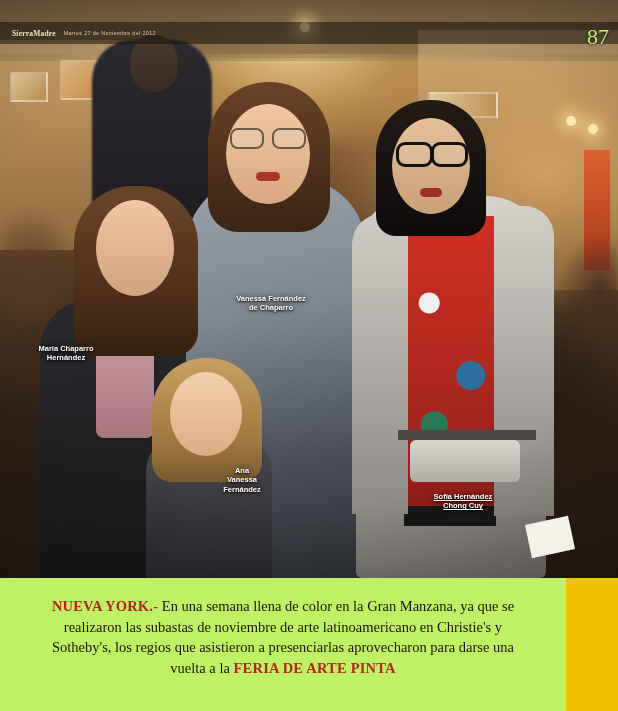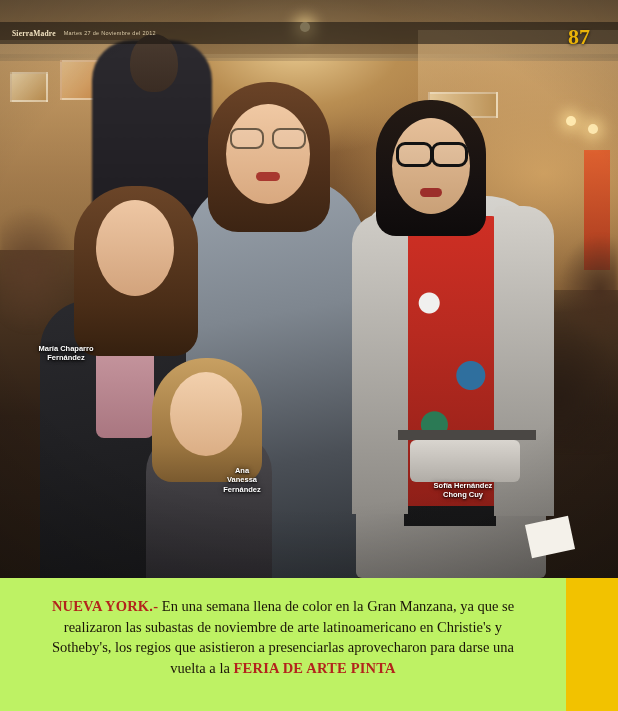--- a/index.html
+++ b/index.html
@@ -259,45 +259,45 @@
     letter-spacing: .2px;
   }
   .masthead-date {
     font-family: "Liberation Sans", sans-serif;
     font-size: 5.5px;
     color: #d9c9a6;
     margin-left: 8px;
     letter-spacing: .3px;
   }
   .folio {
-    position: absolute; right: 28px; top: 24px;
+    position: absolute; right: 9px; top: 24px;
     font-family: "Liberation Serif", serif;
-    font-weight: bold;
+    font-weight: normal;
     font-size: 22px;
-    color: #eab308;
+    color: #bef264;
     text-shadow: 0 1px 3px rgba(0,0,0,.7);
   }
 
   
   .name-tag {
     position: absolute;
     font-family: "Liberation Sans", sans-serif;
     font-weight: bold;
     font-size: 7.5px;
     line-height: 1.25;
     color: #ffffff;
     text-align: center;
     text-shadow: 0 1px 2px rgba(0,0,0,.95), 0 0 5px rgba(0,0,0,.8);
     z-index: 8;
     white-space: pre-line;
   }
   .tag-maria  { left: 18px;  top: 344px; width: 96px; }
   .tag-vanessa{ left: 216px; top: 294px; width: 110px; }
   .tag-ana    { left: 198px; top: 466px; width: 88px; }
-  .tag-sofia  { left: 408px; top: 481px; width: 110px; }
+  .tag-sofia  { left: 408px; top: 492px; width: 110px; text-decoration: underline; }
 
   
   .footer {
     position: absolute; left: 0; top: 578px; width: 566px; height: 133px;
     background: #bef264;
   }
   .footer-inner {
     padding: 18px 34px 0 34px;
     text-align: center;
   }
@@ -379,21 +379,23 @@
 
     <div class="vignette"></div>
 
     <div class="masthead">
       <span class="masthead-logo">SierraMadre</span>
       <span class="masthead-date">Martes 27 de Noviembre del 2012</span>
     </div>
     <div class="folio">87</div>
 
     <div class="name-tag tag-maria">María Chaparro
-Fernández</div>
+Hernández</div>
+    <div class="name-tag tag-vanessa">Vanessa Fernández
+de Chaparro</div>
     <div class="name-tag tag-ana">Ana
 Vanessa
 Fernández</div>
     <div class="name-tag tag-sofia">Sofía Hernández
 Chong Cuy</div>
   </div>
 
   <div class="footer">
     <div class="footer-inner">
       <p class="lede">

